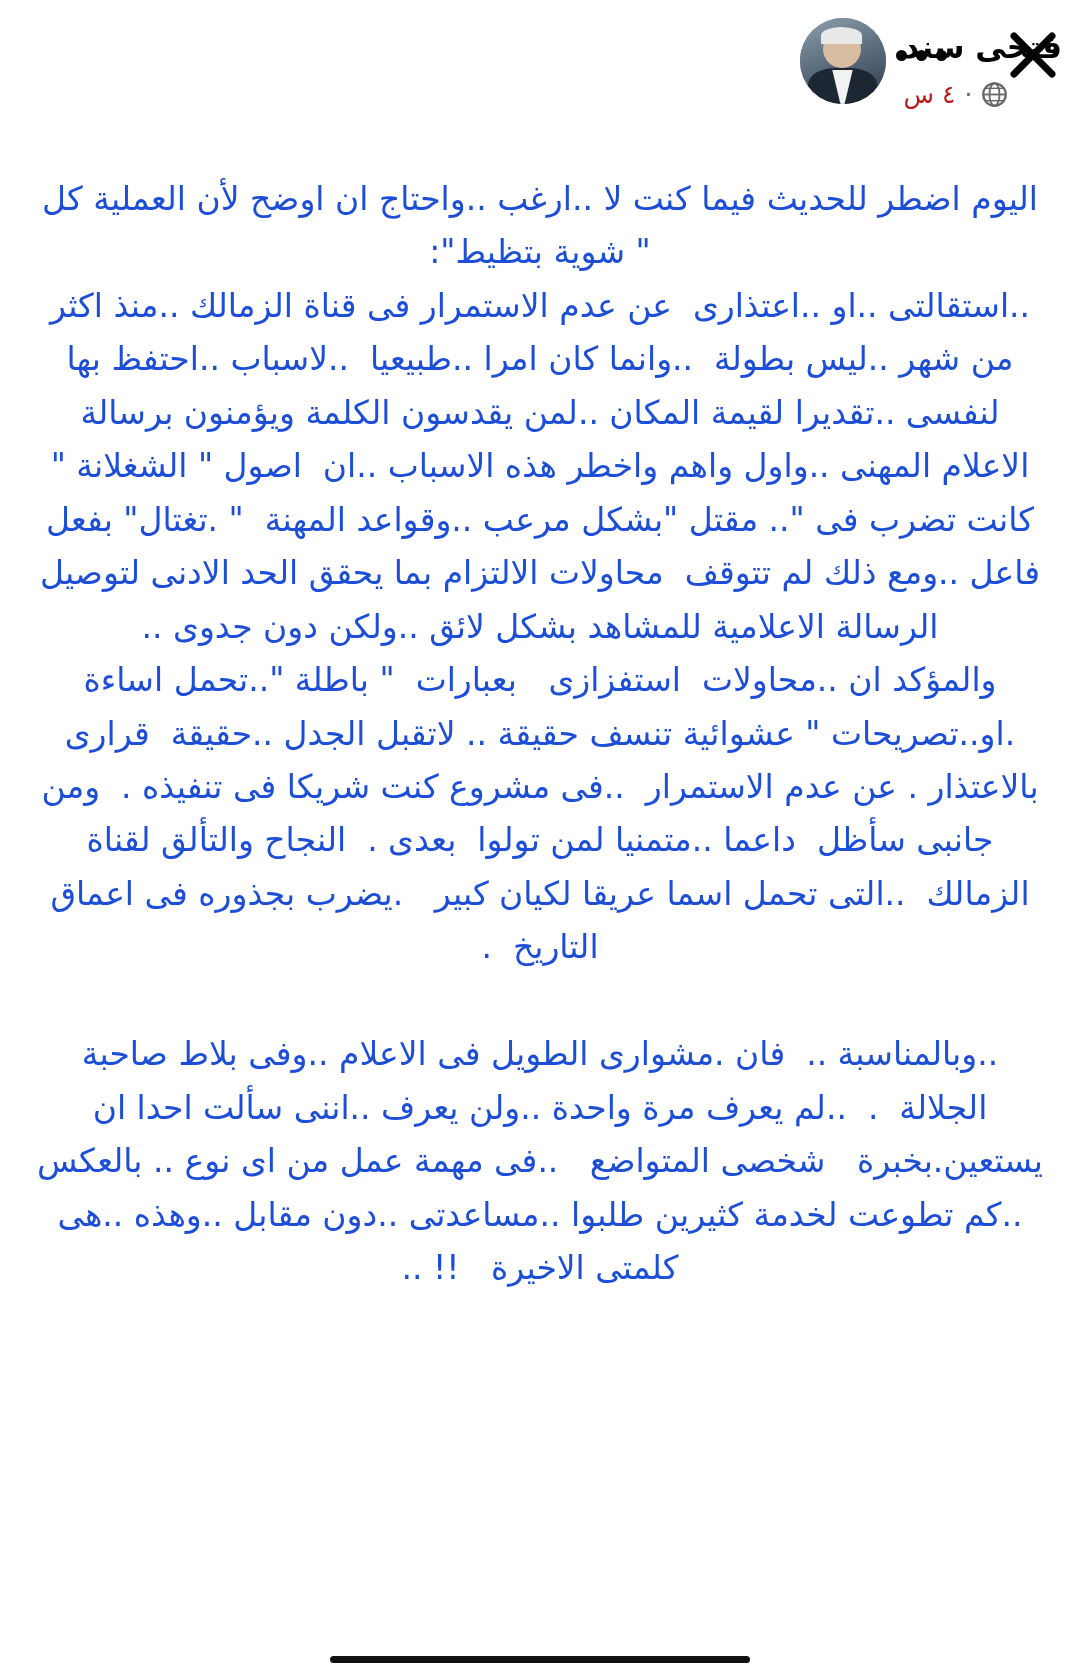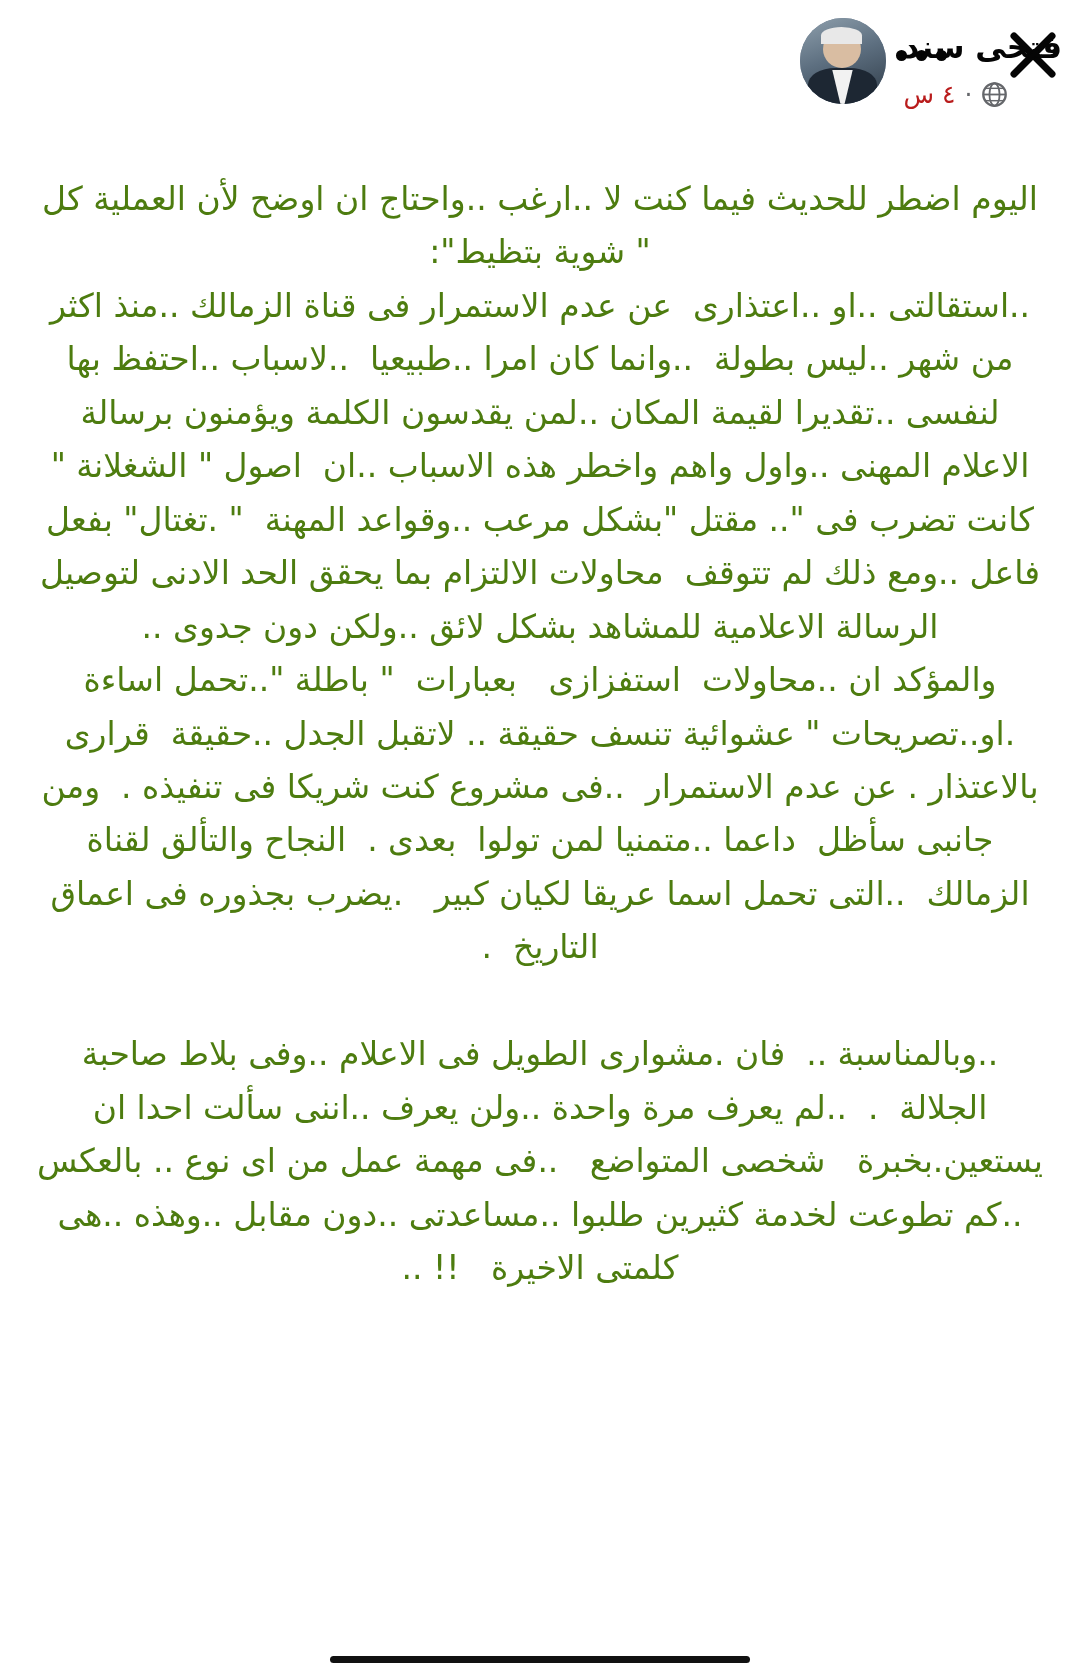--- a/index.html
+++ b/index.html
@@ -171,21 +171,21 @@
     padding: 40px 34px 0 34px;
     box-sizing: border-box;
     direction: rtl;
     text-align: center;
     overflow: hidden;
   }
 
   .post-text {
     font-size: 33px;
     line-height: 1.62;
-    color: #4d7c0f;
+    color: #1d4ed8;
     white-space: pre-wrap;
     word-wrap: break-word;
     text-align: center;
     font-family: "DejaVu Sans", "Liberation Sans", sans-serif;
   }
 
   
   .home-indicator-wrap {
     flex: 0 0 auto;
     height: 22px;

